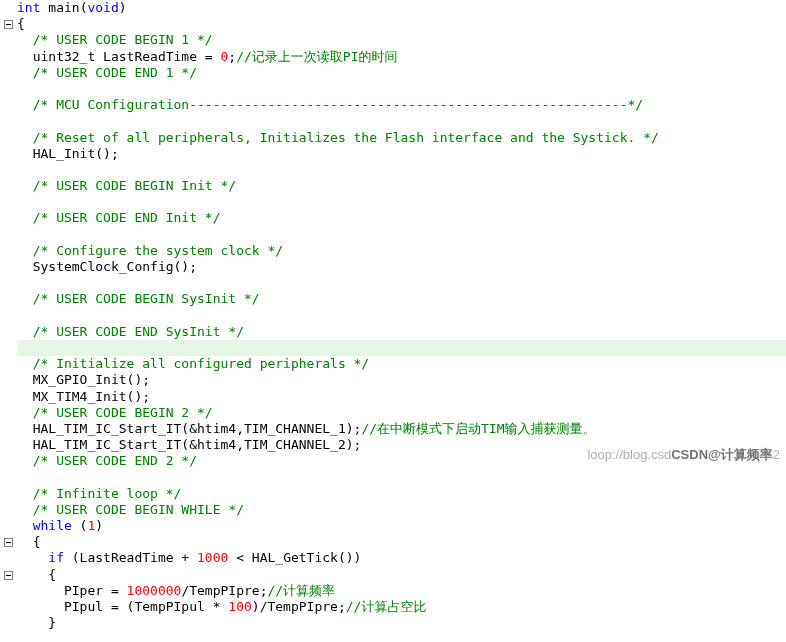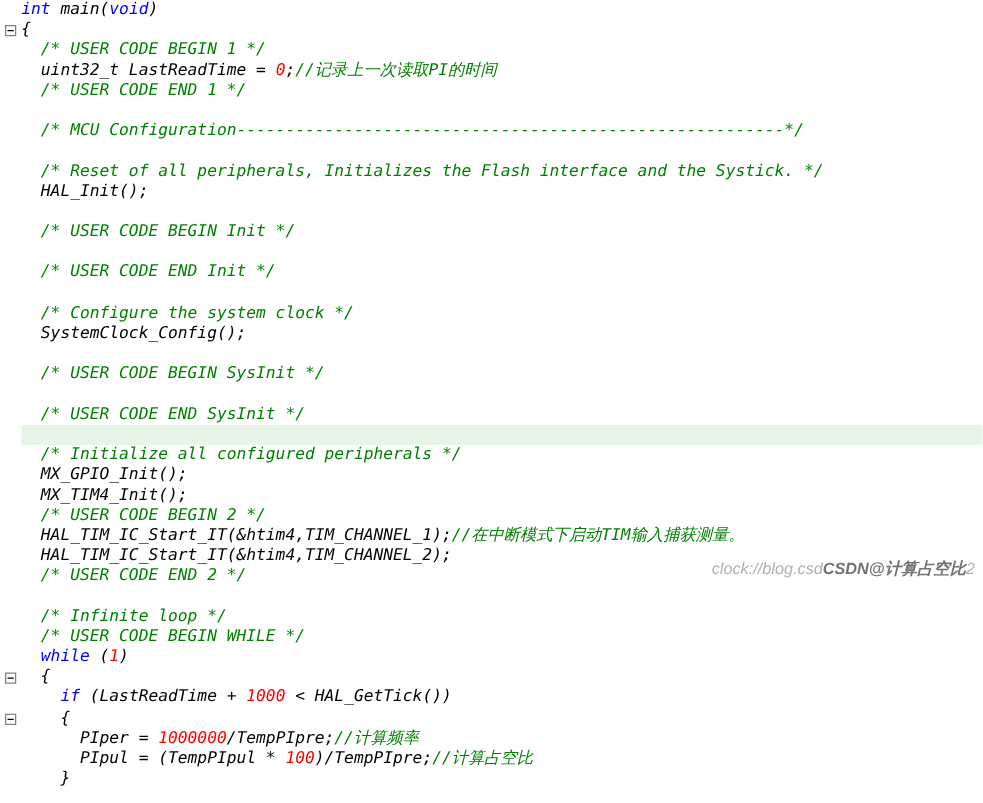--- a/index.html
+++ b/index.html
@@ -7,21 +7,21 @@
     width:786px;height:642px;
     background:#ffffff;
     font-family:"DejaVu Sans Mono","Liberation Mono",monospace;
     font-size:13px;
     overflow:hidden;
     position:relative;
   }
   #editor{
     position:absolute;
     left:0;top:0;
-    width:786px;height:468px;font-style:italic;
+    width:786px;height:468px;
   }
   .gutter{
     position:absolute;
     left:0;top:0;
     width:17px;height:642px;
     background:#ffffff;
   }
   .fold{
     position:absolute;
     left:4px;
@@ -68,15 +68,15 @@
 <body>
 
 <div id="editor">
   <div class="gutter">
       <div class="fold" style="top: 19.7px;"></div>
       <div class="fold" style="top: 538.1px;"></div>
       <div class="fold" style="top: 570.5px;"></div>
     </div>
   <div class="code" id="code-root"><div class="line"><span class="kw">int </span><span class="pl">main</span><span class="pl">(</span><span class="kw">void</span><span class="pl">)</span></div><div class="line"><span class="pl">{</span></div><div class="line"><span class="cm">  /* USER CODE BEGIN 1 */</span></div><div class="line"><span class="pl">  uint32_t LastReadTime = </span><span class="num">0</span><span class="pl">;</span><span class="cm">//记录上一次读取PI的时间</span></div><div class="line"><span class="cm">  /* USER CODE END 1 */</span></div><div class="line"> </div><div class="line"><span class="cm">  /* MCU Configuration--------------------------------------------------------*/</span></div><div class="line"> </div><div class="line"><span class="cm">  /* Reset of all peripherals, Initializes the Flash interface and the Systick. */</span></div><div class="line"><span class="pl">  HAL_Init();</span></div><div class="line"> </div><div class="line"><span class="cm">  /* USER CODE BEGIN Init */</span></div><div class="line"> </div><div class="line"><span class="cm">  /* USER CODE END Init */</span></div><div class="line"> </div><div class="line"><span class="cm">  /* Configure the system clock */</span></div><div class="line"><span class="pl">  SystemClock_Config();</span></div><div class="line"> </div><div class="line"><span class="cm">  /* USER CODE BEGIN SysInit */</span></div><div class="line"> </div><div class="line"><span class="cm">  /* USER CODE END SysInit */</span></div><div class="line hl"> </div><div class="line"><span class="cm">  /* Initialize all configured peripherals */</span></div><div class="line"><span class="pl">  MX_GPIO_Init();</span></div><div class="line"><span class="pl">  MX_TIM4_Init();</span></div><div class="line"><span class="cm">  /* USER CODE BEGIN 2 */</span></div><div class="line"><span class="pl">  HAL_TIM_IC_Start_IT(&amp;htim4,TIM_CHANNEL_1);</span><span class="cm">//在中断模式下启动TIM输入捕获测量。</span></div><div class="line"><span class="pl">  HAL_TIM_IC_Start_IT(&amp;htim4,TIM_CHANNEL_2);</span></div><div class="line"><span class="cm">  /* USER CODE END 2 */</span></div><div class="line"> </div><div class="line"><span class="cm">  /* Infinite loop */</span></div><div class="line"><span class="cm">  /* USER CODE BEGIN WHILE */</span></div><div class="line"><span class="kw">  while</span><span class="pl"> (</span><span class="num">1</span><span class="pl">)</span></div><div class="line"><span class="pl">  {</span></div><div class="line"><span class="kw">    if</span><span class="pl"> (LastReadTime + </span><span class="num">1000</span><span class="pl"> &lt; HAL_GetTick())</span></div><div class="line"><span class="pl">    {</span></div><div class="line"><span class="pl">      PIper = </span><span class="num">1000000</span><span class="pl">/TempPIpre;</span><span class="cm">//计算频率</span></div><div class="line"><span class="pl">      PIpul = (TempPIpul * </span><span class="num">100</span><span class="pl">)/TempPIpre;</span><span class="cm">//计算占空比</span></div><div class="line"><span class="pl">    }</span></div></div>
   <div class="watermark">
-    <span>clock://blog.csd</span><span class="wm-strong">CSDN</span><span class="wm-strong">@计算占空比</span><span>2</span>
+    <span>loop://blog.csd</span><span class="wm-strong">CSDN</span><span class="wm-strong">@计算频率</span><span>2</span>
   </div>
 </div>
 
 </body></html>

